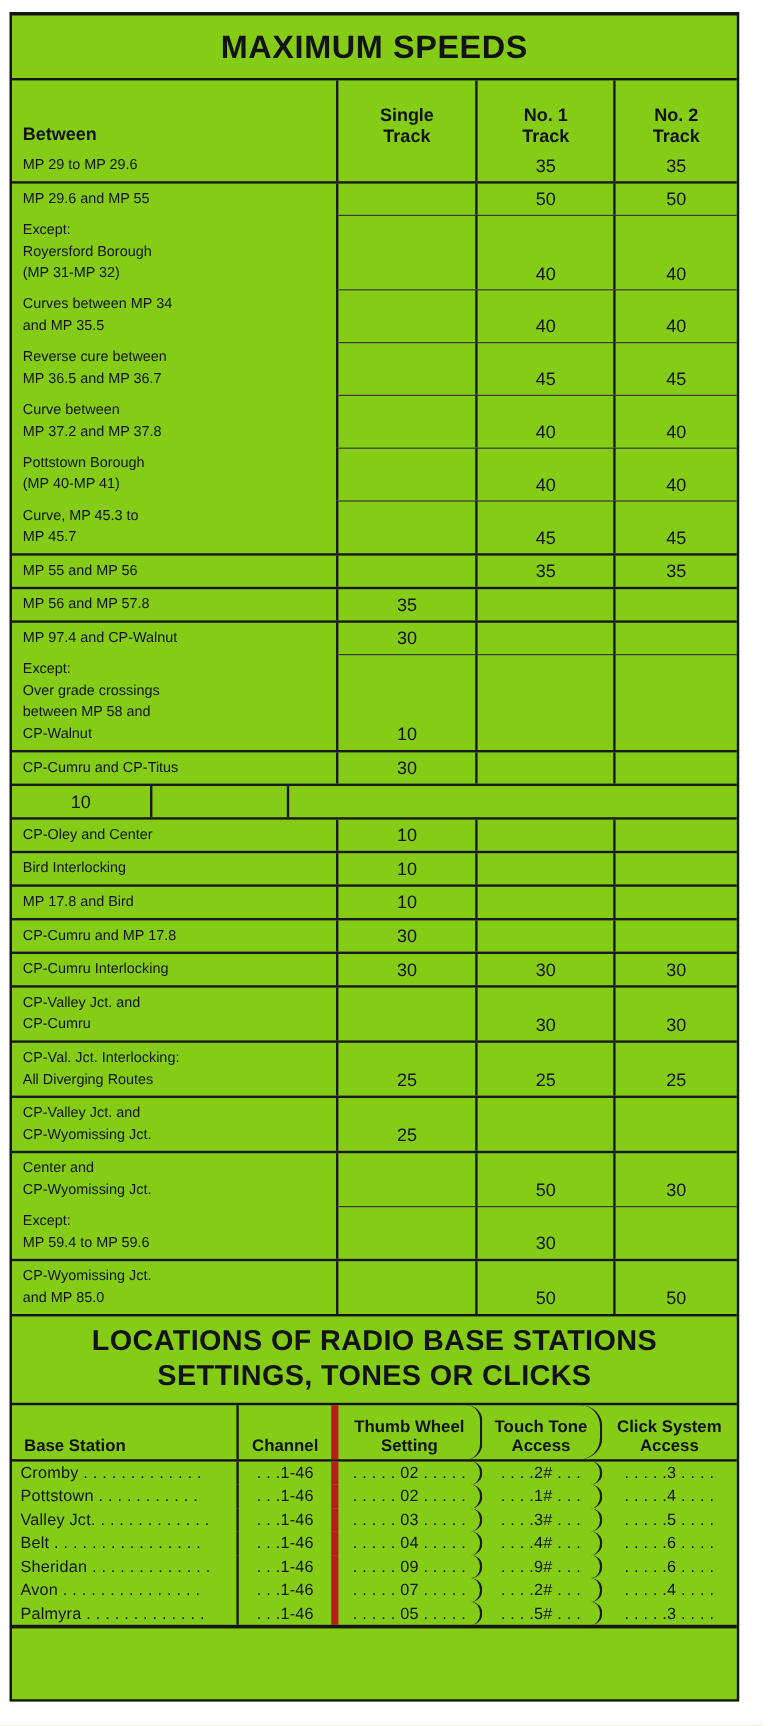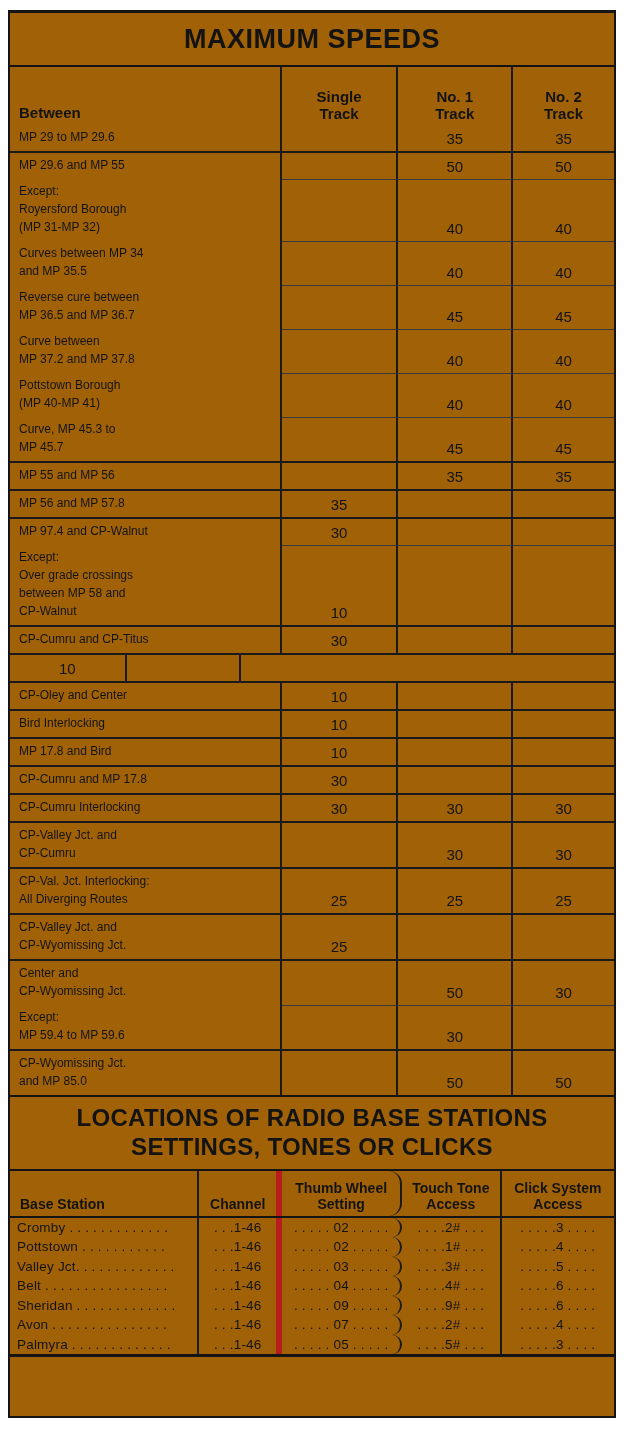--- a/index.html
+++ b/index.html
@@ -7,21 +7,21 @@
     width:640px;height:1438px;position:relative;
     font-family:"Liberation Sans","DejaVu Sans",sans-serif;
     color:#131313;
     -webkit-font-smoothing:antialiased;
   }
   .page{
     position:absolute;left:8px;top:10px;width:608px;height:1408px;
     box-sizing:border-box;
     border:2px solid #141414;border-top-width:3px;
     display:flex;flex-direction:column;
-    background:#a16207;
+    background:#84cc16;
   }
   
   .doc-title{
     height:52px;flex:0 0 auto;display:flex;align-items:center;justify-content:center;
     border-bottom:2px solid #141414;
     font-size:27px;font-weight:bold;letter-spacing:.5px;
   }
   .radio-title{
     flex:0 0 auto;padding:6px 0 7px 0;text-align:center;
     font-size:24px;font-weight:bold;line-height:1.22;letter-spacing:.3px;
@@ -49,21 +49,21 @@
   
   .radio-table{
     flex:0 0 auto;display:flex;flex-direction:column;
     border-top:2px solid #141414;border-bottom:3px solid #141414;
   }
   .r-row{display:flex;align-items:stretch;}
   .r-row .cell{box-sizing:border-box;overflow:hidden;white-space:nowrap;}
   .rc1{width:31.3%;border-right:2px solid #1a1a1a;padding-left:7px;}
   .rc2{width:13.8%;border-right:6px solid #b91c1c;}
   .rc3{width:19.8%;border-right:2px solid #1a1a1a;border-radius:13px;}
-  .rc4{width:16.5%;border-right:2px solid #1a1a1a;}
+  .rc4{width:16.5%;border-right:2px solid #1a1a1a;border-radius:18px;}
   .rc5{width:18.6%;}
   .r-header{min-height:45px;border-bottom:2px solid #141414;}
   .r-header .cell{
     display:flex;align-items:flex-end;justify-content:center;
     font-weight:bold;font-size:14px;line-height:16px;text-align:center;
     white-space:pre-line;padding-bottom:4px;
   }
   .r-header .rc1{justify-content:flex-start;padding-left:10px;}
   .r-data{height:19.5px;}
   .r-data .cell{display:flex;align-items:center;font-size:13.5px;letter-spacing:.2px;}

